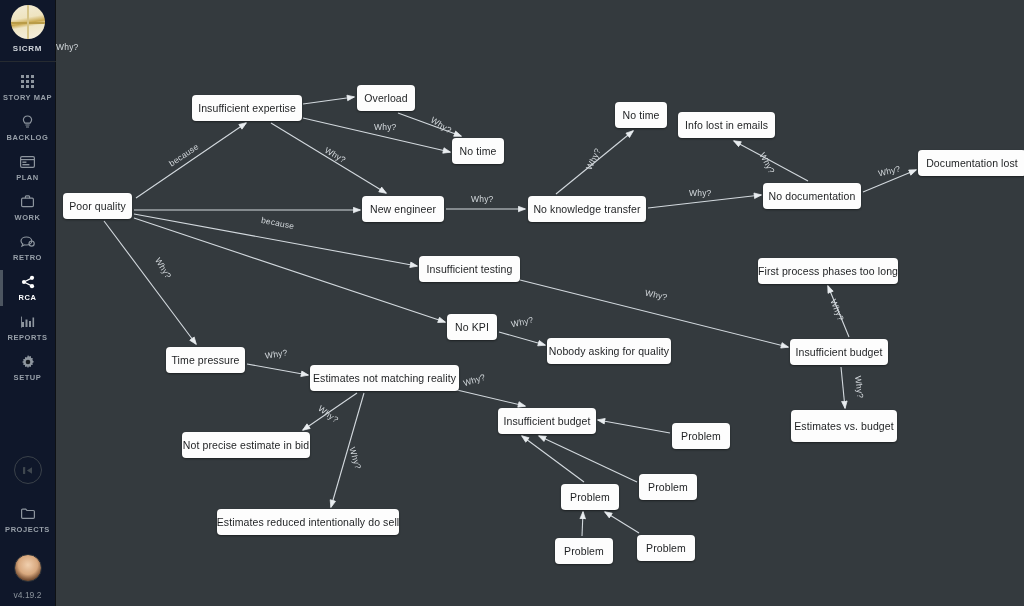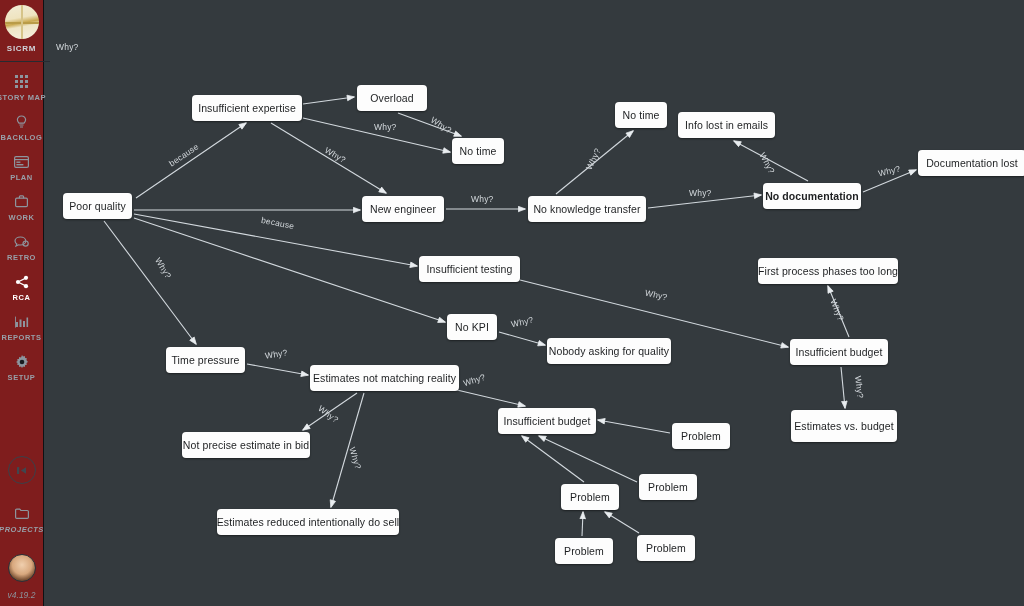--- a/index.html
+++ b/index.html
@@ -8,22 +8,22 @@
     width: 1024px; height: 606px;
     overflow: hidden;
     background: #343a3e;
     font-family: "Liberation Sans", sans-serif;
   }
   #app { position: relative; width: 1024px; height: 606px; }
 
   
   #sidebar {
     position: absolute; left: 0; top: 0;
-    width: 44px; height: 606px;
-    background: #7f1d1d;
+    width: 56px; height: 606px;
+    background: #0f172a;
     color: #9aa2ab;
     display: flex; flex-direction: column; align-items: center;
     border-right: 1px solid #0e1114;
   }
   .brand {
     width: 56px; padding-top: 5px;
     display: flex; flex-direction: column; align-items: center;
   }
   .brand-logo {
     width: 34px; height: 34px; border-radius: 50%;
@@ -59,21 +59,21 @@
   .nav-item .lbl {
     font-size: 7.5px; letter-spacing: .55px; margin-top: 4px;
     color: #98a0a9; font-weight: bold; white-space: nowrap;
   }
   .nav-item.active .ic, .nav-item.active .lbl { color: #ffffff; }
   .nav-item.active:before {
     content:""; position:absolute; left:0; top:2px; bottom:2px; width:3px;
     background:#4c5560;
   }
   .nav-spacer { flex: 1 1 auto; }
-  .bottom-block { width:56px; display:flex; flex-direction:column; align-items:center; padding-bottom:6px;font-style:italic; }
+  .bottom-block { width:56px; display:flex; flex-direction:column; align-items:center; padding-bottom:6px; }
   .disc {
     width: 28px; height: 28px; border-radius: 50%;
     border: 1px solid #3a4149; display:flex; align-items:center; justify-content:center;
     color:#3f474f; margin-bottom: 16px;
   }
   .avatar {
     width: 28px; height: 28px; border-radius: 50%;
     background: radial-gradient(circle at 50% 38%, #f0cfae 0%, #d8a87e 46%, #7c5336 72%, #42291a 100%);
     margin-top: 14px; border: 1px solid #2a3038;
   }
@@ -319,39 +319,39 @@
           <line x1="785" y1="325" x2="789" y2="366" marker-end="url(#ar)"></line>
         </g>
     </svg>
     <div id="node-layer">
         <div class="node" style="left: 7px; top: 151px; width: 69px; height: 26px;">
           <span>Poor quality</span>
         </div>
         <div class="node" style="left: 136px; top: 53px; width: 110px; height: 26px;">
           <span>Insufficient expertise</span>
         </div>
-        <div class="node" style="left: 301px; top: 43px; width: 70px; height: 26px;">
+        <div class="node" style="left: 301px; top: 43px; width: 58px; height: 26px;">
           <span>Overload</span>
         </div>
         <div class="node" style="left: 396px; top: 96px; width: 52px; height: 26px;">
           <span>No time</span>
         </div>
         <div class="node" style="left: 306px; top: 154px; width: 82px; height: 26px;">
           <span>New engineer</span>
         </div>
         <div class="node" style="left: 472px; top: 154px; width: 118px; height: 26px;">
           <span>No knowledge transfer</span>
         </div>
         <div class="node" style="left: 559px; top: 60px; width: 52px; height: 26px;">
           <span>No time</span>
         </div>
         <div class="node" style="left: 622px; top: 70px; width: 97px; height: 26px;">
           <span>Info lost in emails</span>
         </div>
-        <div class="node" style="left: 707px; top: 141px; width: 98px; height: 26px; font-weight: bold;">
+        <div class="node" style="left: 707px; top: 141px; width: 98px; height: 26px;">
           <span>No documentation</span>
         </div>
         <div class="node" style="left: 862px; top: 108px; width: 108px; height: 26px;">
           <span>Documentation lost</span>
         </div>
         <div class="node" style="left: 363px; top: 214px; width: 101px; height: 26px;">
           <span>Insufficient testing</span>
         </div>
         <div class="node" style="left: 391px; top: 272px; width: 50px; height: 26px;">
           <span>No KPI</span>

